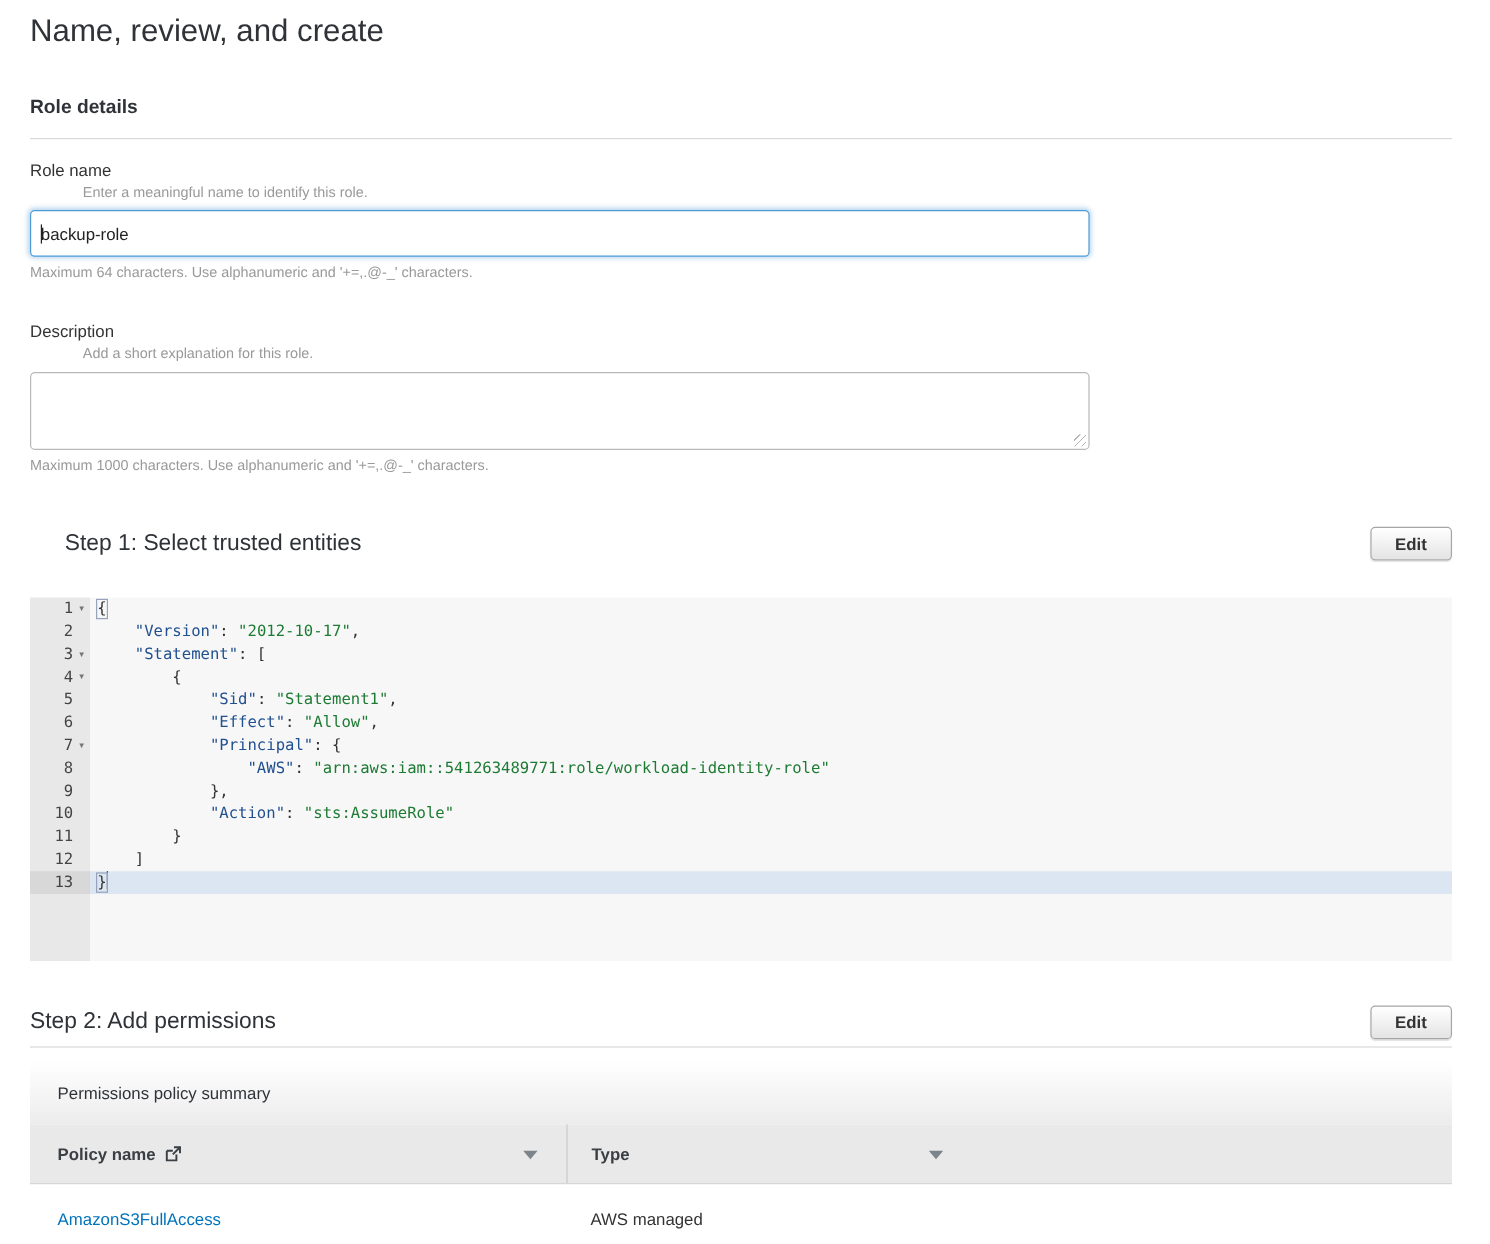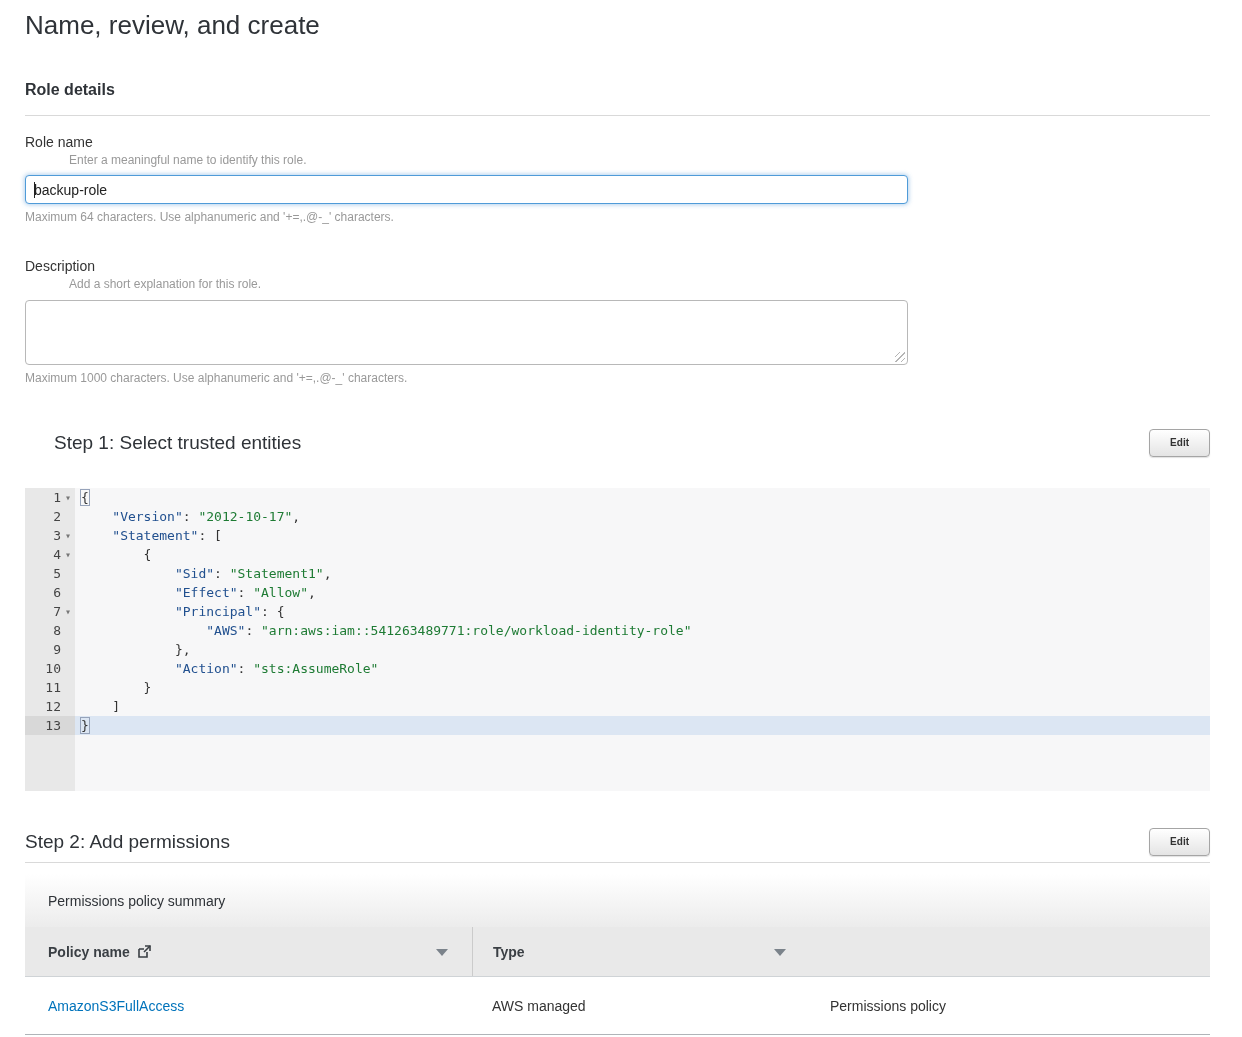--- a/index.html
+++ b/index.html
@@ -17,21 +17,21 @@
   .divider { border-bottom: 1px solid #d9d9d9; margin-top: 15px; }
 
   
   .field-label { font-size: 14px; color: #333; line-height: 17px; }
   .field-hint { font-size: 12px; color: #999; line-height: 15px; margin-top: 2px; margin-left: 44px; }
   .field-helper { font-size: 12px; color: #999; line-height: 15px; margin-top: 6px; }
   .role-name-block { margin-top: 18px; }
   .desc-block { margin-top: 33px; }
 
   .text-input {
-    margin-top: 7px; width: 883px; height: 29px;
+    margin-top: 7px; width: 883px; height: 39px;
     border: 1px solid #4f9bd8; border-radius: 4px; background: #fff;
     box-shadow: 0 0 4px 1px rgba(88,155,215,0.45);
     display: flex; align-items: center; padding: 0 8px;
     font-size: 14px; color: #222;
   }
   .caret { display: inline-block; width: 1px; height: 16px; background: #222; margin-right: -1px; }
 
   .textarea {
     margin-top: 8px; width: 883px; height: 65px;
     border: 1px solid #b8b8b8; border-radius: 4px; background: #fff;
@@ -41,21 +41,21 @@
     position: absolute; right: 2px; bottom: 2px; width: 10px; height: 10px;
     background: repeating-linear-gradient(135deg, transparent 0 3px, #b5b5b5 3px 4px);
   }
 
   
   .step-row { display: flex; align-items: center; justify-content: space-between; }
   .step1-row { margin-top: 43px; margin-left: 29px; }
   .step2-row { margin-top: 37px; }
   .step-heading { font-size: 19px; font-weight: 400; color: #2f3338; line-height: 24px; }
   .edit-btn {
-    font-family: inherit; font-size: 10px; font-weight: 700; color: #333;
+    font-family: inherit; font-size: 14px; font-weight: 700; color: #333;
     background: linear-gradient(#ffffff, #e4e4e4);
     border: 1px solid #a5a5a5; border-radius: 4px;
     padding: 5px 20px; height: 28px; line-height: 16px;
     box-shadow: 0 1px 1px rgba(0,0,0,0.12); cursor: pointer;
   }
 
   
   .code-editor {
     position: relative; margin-top: 31px; width: 1185px; height: 303px;
     background: #f7f7f8; font-family: "DejaVu Sans Mono", "Liberation Mono", monospace;
@@ -187,17 +187,16 @@
         <span>Type</span>
         <span class="sort-triangle"></span>
       </div>
     </div>
 
     <div class="perm-row">
       <div class="perm-td td-policy">
         <a class="policy-link">AmazonS3FullAccess</a>
       </div>
       <div class="perm-td td-type">AWS managed</div>
-      <div class="perm-td td-attached">Permissions policy</div>
     </div>
   </div>
 
 </div>
 
 </body></html>

